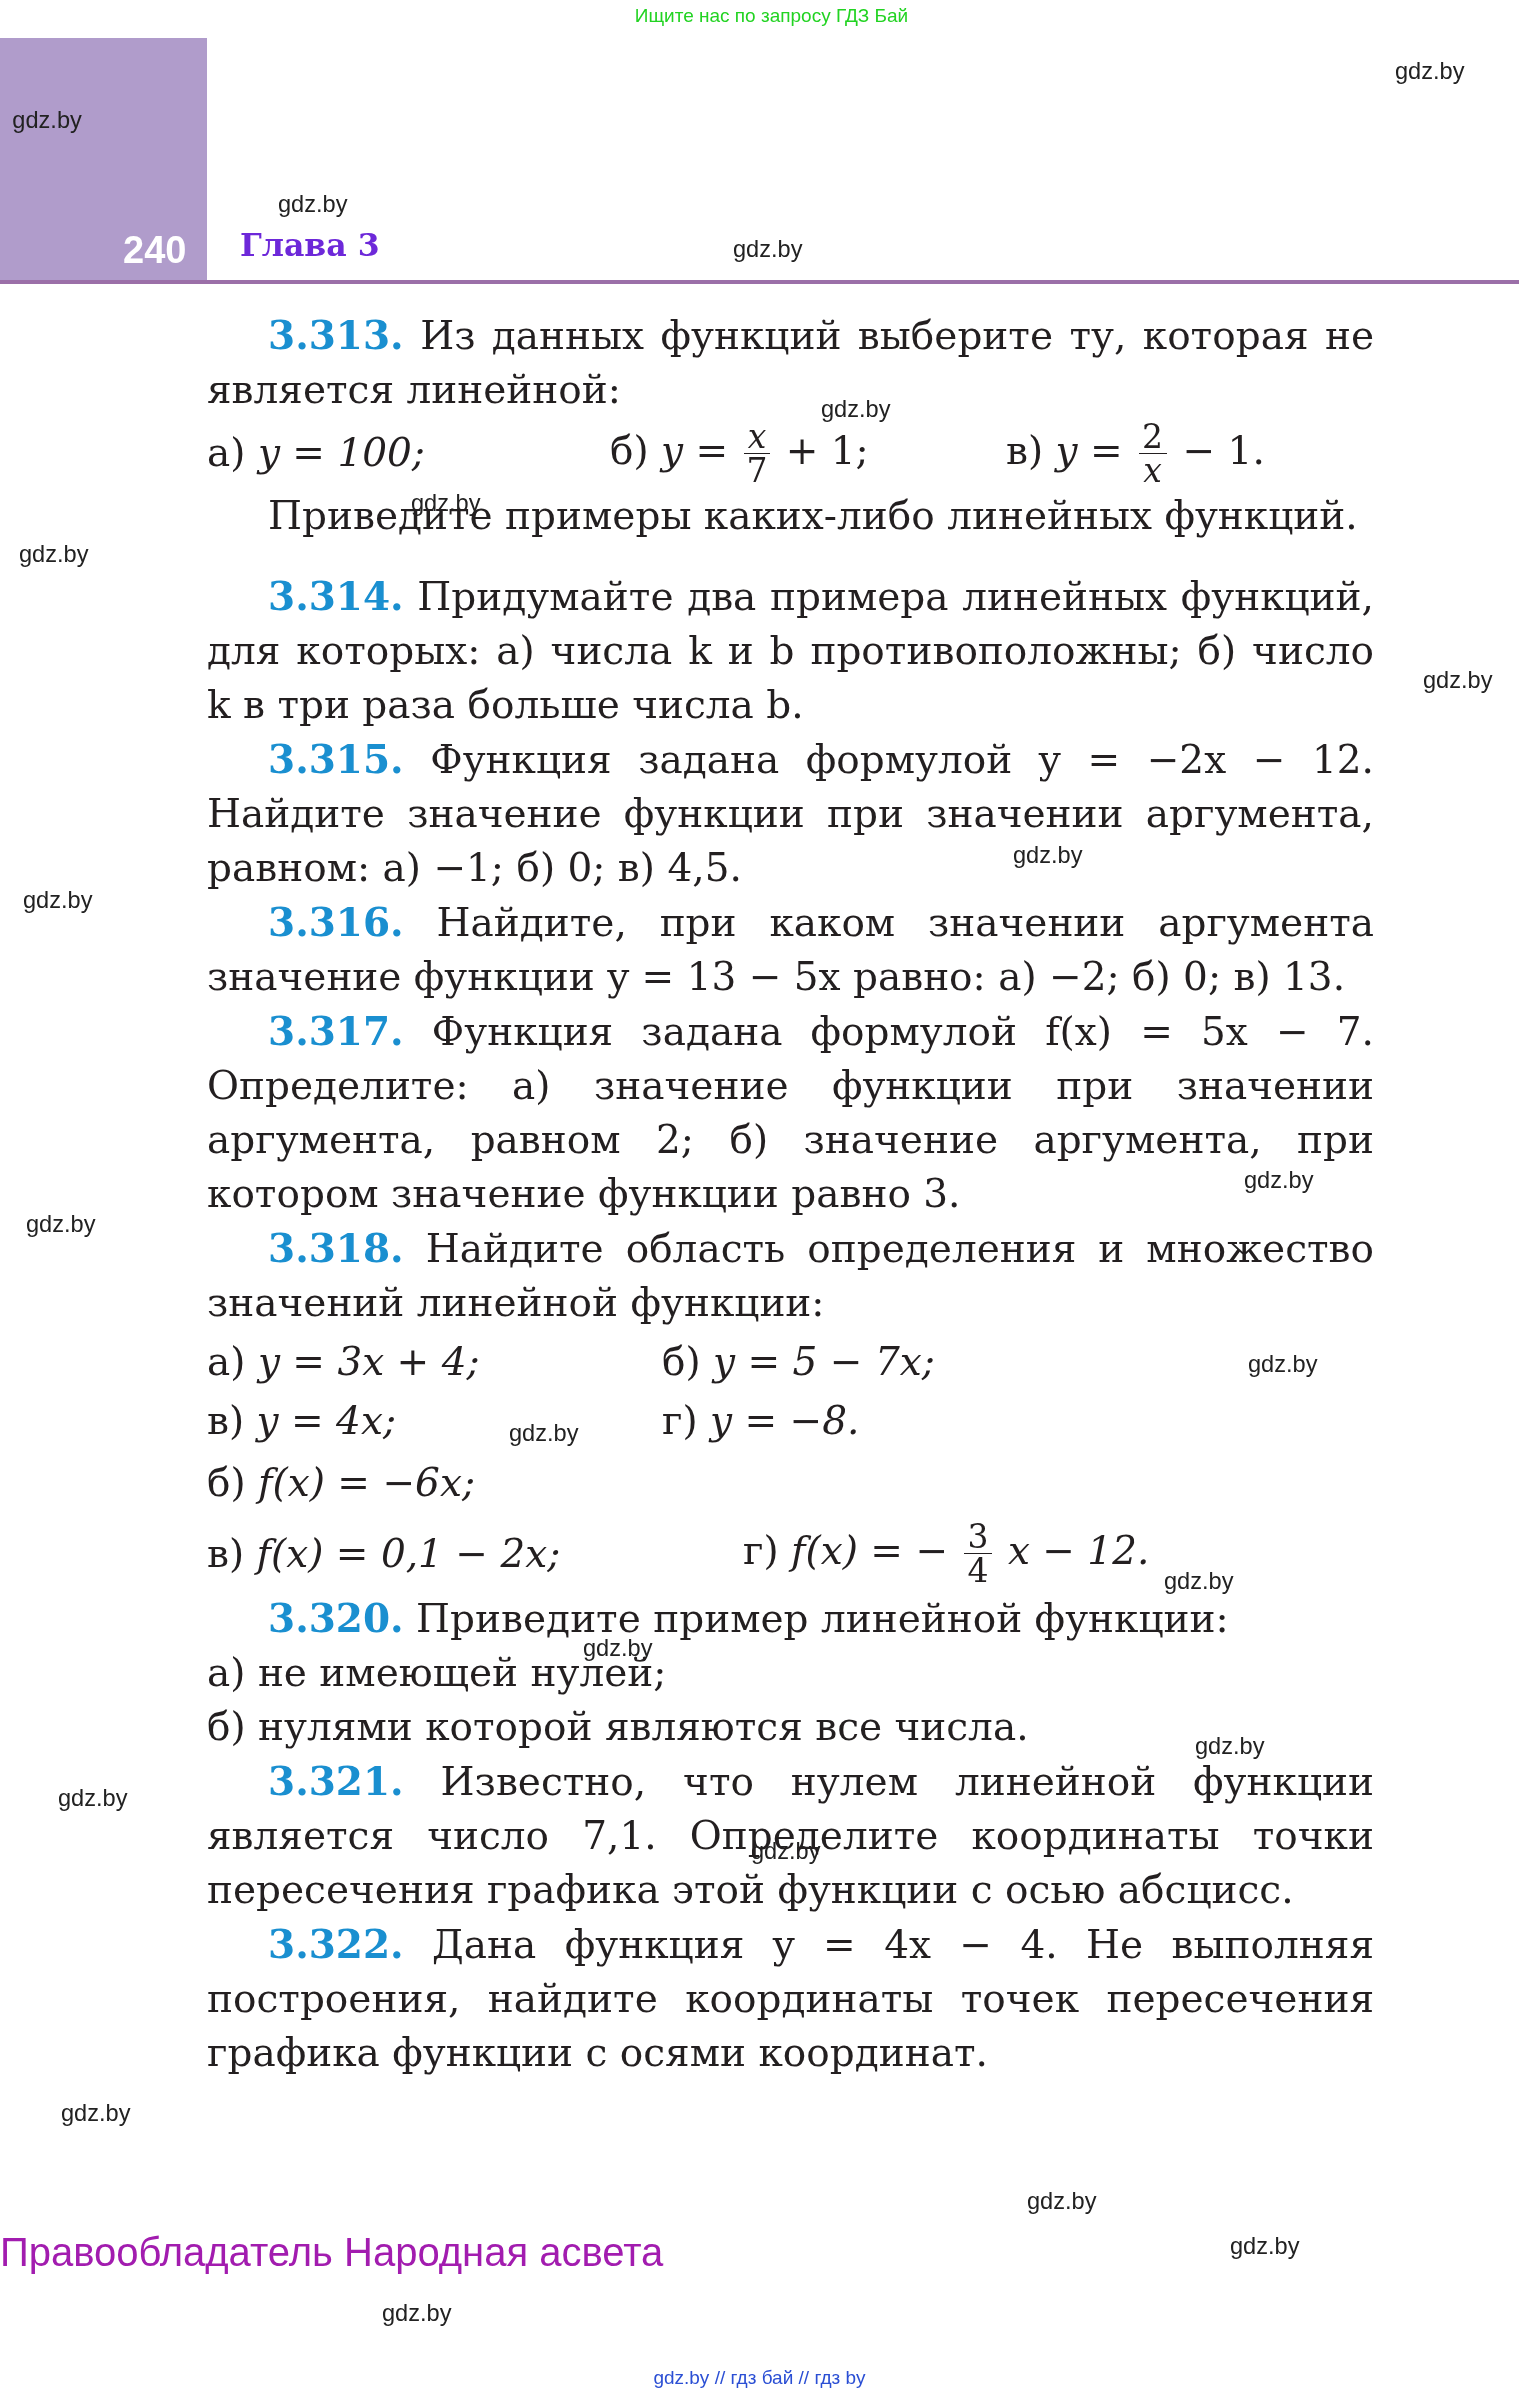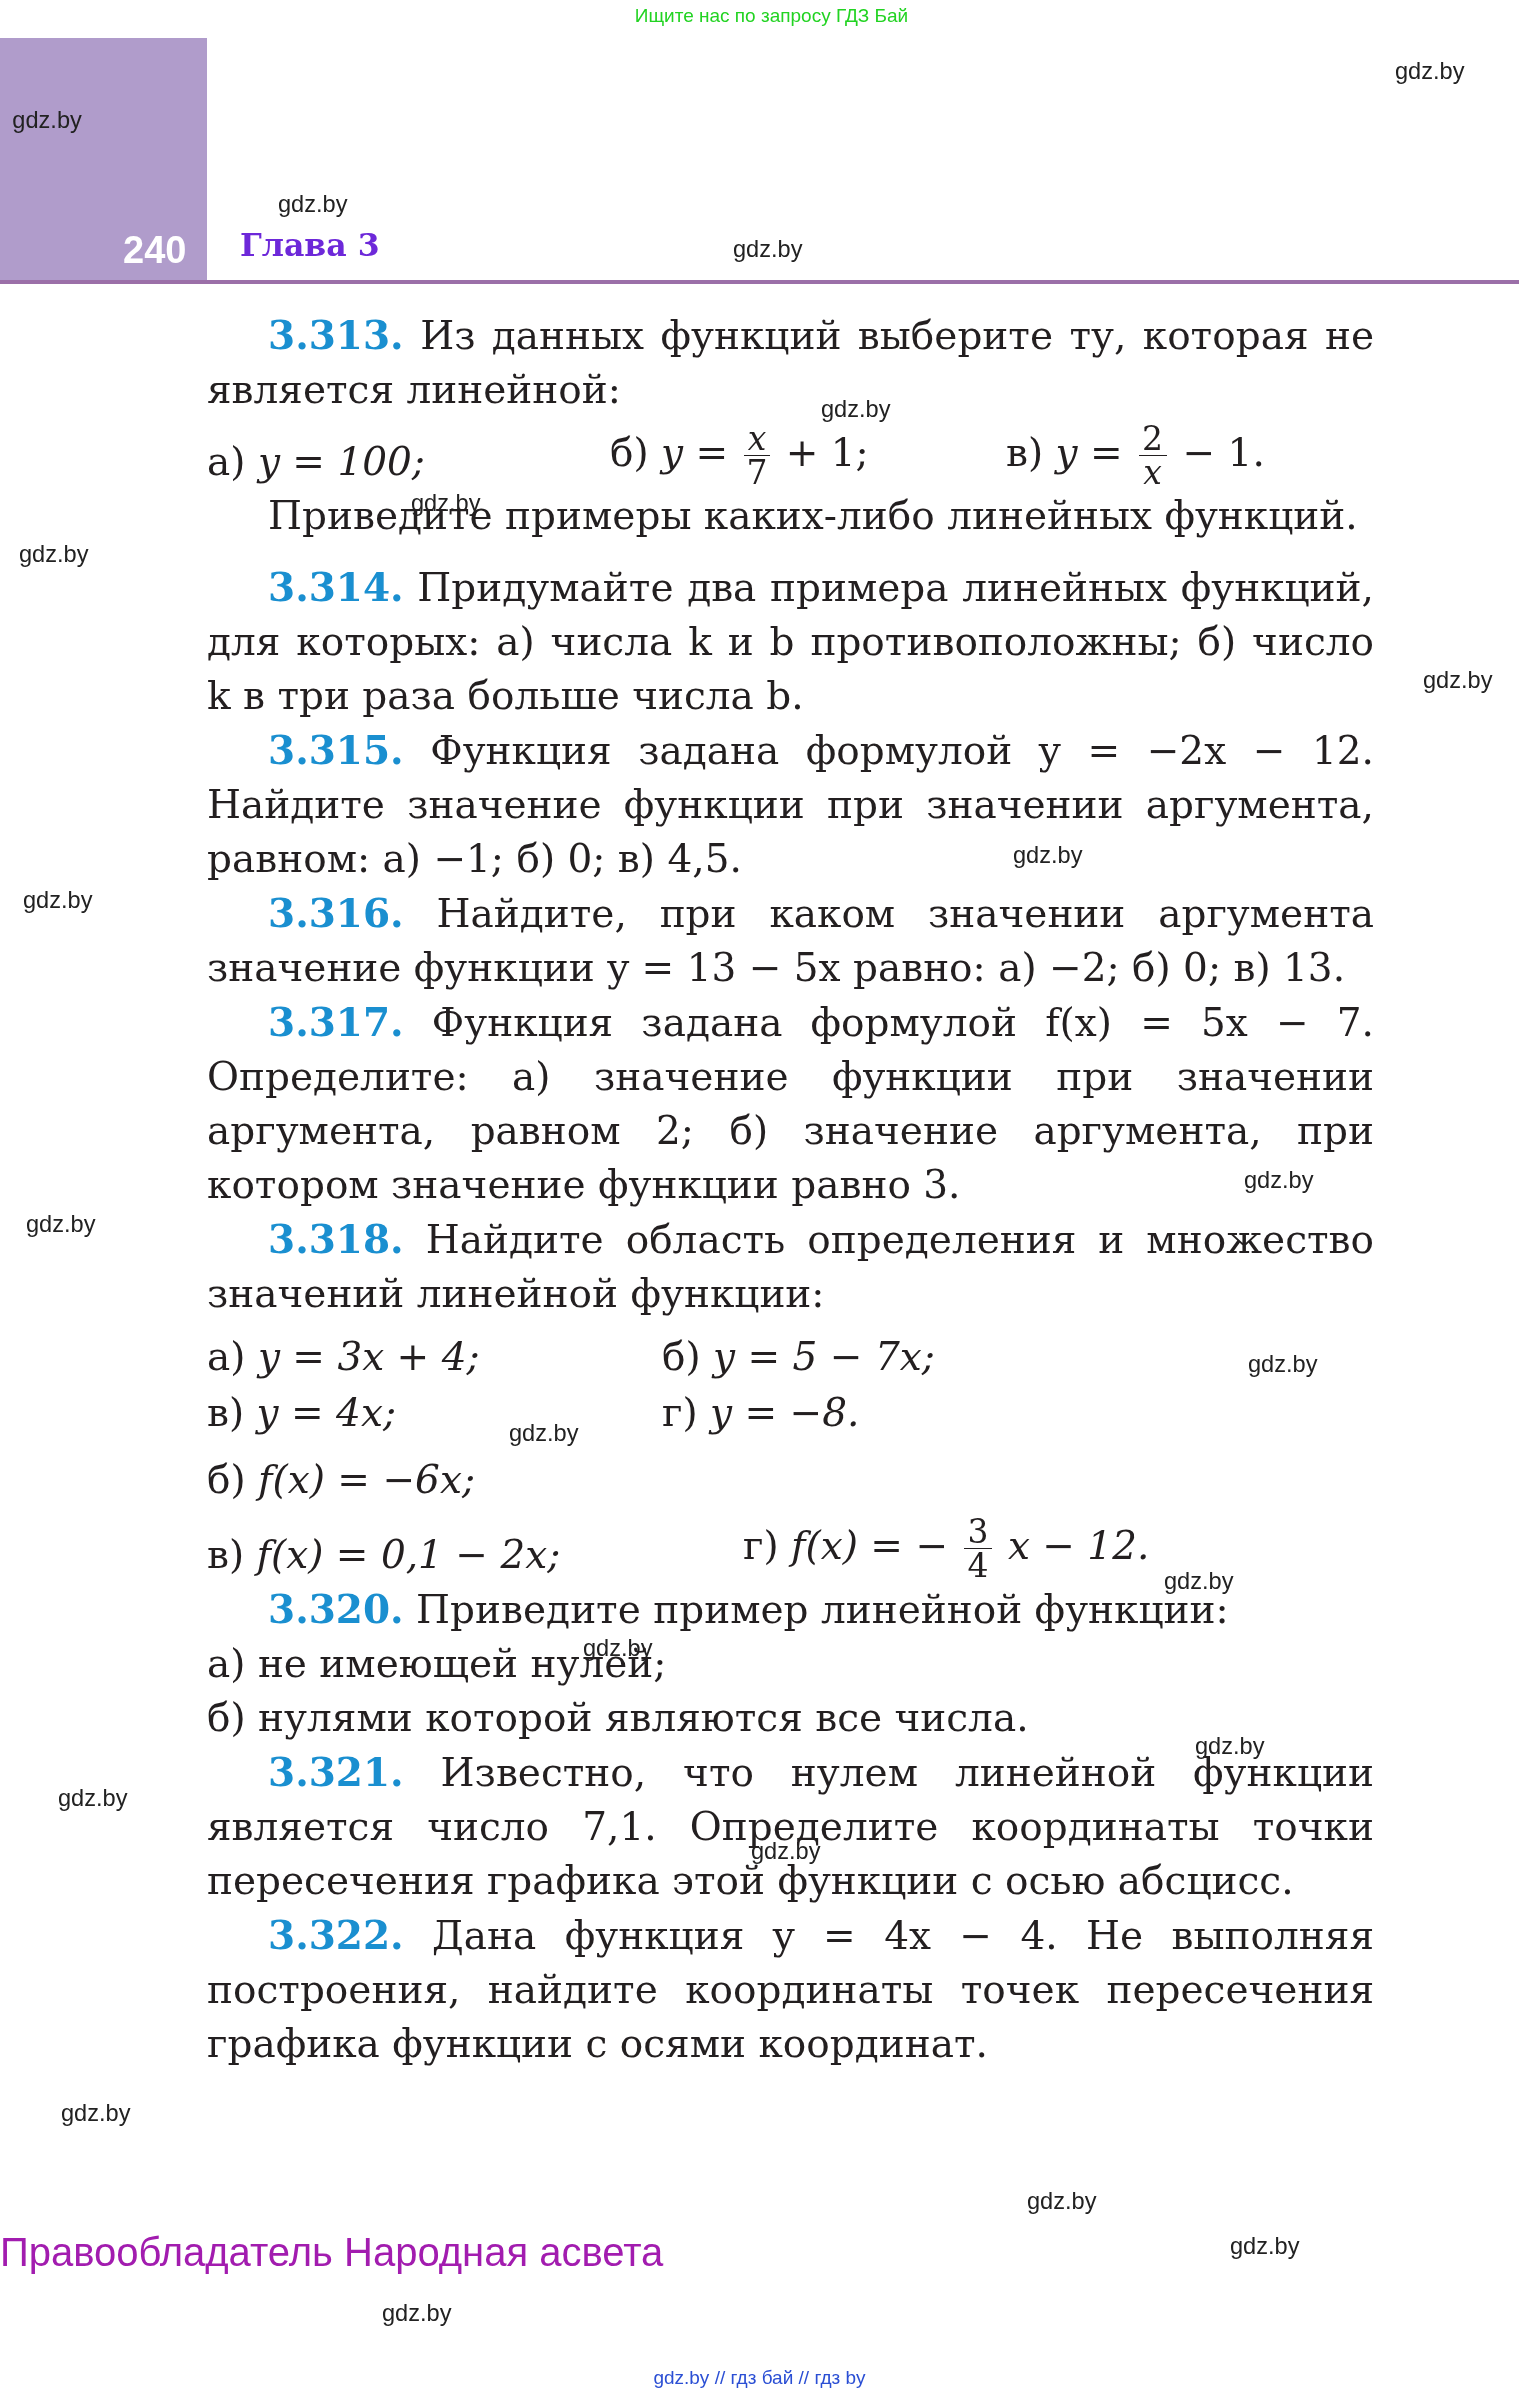--- a/index.html
+++ b/index.html
@@ -7,21 +7,21 @@
   .top-banner { position:absolute; left:12px; top:5.3px; width:1519px; text-align:center; font-family:"Liberation Sans", sans-serif; font-size:19px; color:#22d322; }
   .side-tab { position:absolute; left:0; top:38px; width:207px; height:245px; background:#b09ccb; }
   .page-num { position:absolute; left:123px; top:229px; font-family:"Liberation Sans", sans-serif; font-weight:bold; font-size:38px; color:#ffffff; }
   .chapter { position:absolute; left:240px; top:226px; font-family:"DejaVu Serif", serif; font-weight:bold; font-size:31.5px; color:#6d28d9; }
   .header-rule { position:absolute; left:0; top:280px; width:1519px; height:3.5px; background:#9b6fa8; }
   .wm { position:absolute; font-family:"Liberation Sans", sans-serif; font-size:23.6px; color:#222; }
   .content { position:absolute; left:207px; top:308px; width:1167px; font-size:39px; line-height:54px; }
   .para { margin:0; text-align:justify; }
   .para.indent { text-indent:61px; }
   .num { color:#1a8fd0; font-weight:bold; font-family:"DejaVu Serif", serif; }
-  .row { display:flex; align-items:flex-end; margin:0; }
+  .row { display:flex; align-items:center; margin:0; }
   .cell { white-space:nowrap; }
   .m { font-style:italic; }
   .frac { display:inline-flex; flex-direction:column; align-items:center; vertical-align:middle; font-size:33px; line-height:33px; margin:0 3.5px; }
   .frac .n { border-bottom:1.8px solid #231f20; padding:0 3.5px; }
   .copyright { position:absolute; left:0; width:1519px; top:2230px; text-align:left; font-family:"Liberation Sans", sans-serif; font-size:40px; color:#a21caf; }
   .footer { position:absolute; left:0; width:1519px; top:2367px; text-align:center; font-family:"Liberation Sans", sans-serif; font-size:19px; color:#2b4fd4; }
 </style>
 </head>
 <body>
 
@@ -81,21 +81,21 @@
       <span class="m">y =</span>
       <span class="frac">
           <span class="n">2</span>
           <span class="d m">x</span>
         </span>
       <span>− 1.</span>
     </span>
   </div>
   <p class="para indent">Приведите примеры каких-либо линейных функций.</p>
 
-  <p class="para indent" style="margin-top:17px">
+  <p class="para indent" style="margin-top:26px">
     <span class="num">3.314.</span>
     <span>Придумайте два примера линейных функций, для которых: а) числа k и b противоположны; б) число k в три раза больше числа b.</span>
   </p>
 
   <p class="para indent">
     <span class="num">3.315.</span>
     <span>Функция задана формулой y = −2x − 12. Найдите значение функции при значении аргумента, равном: а) −1; б) 0; в) 4,5.</span>
   </p>
 
   <p class="para indent">

